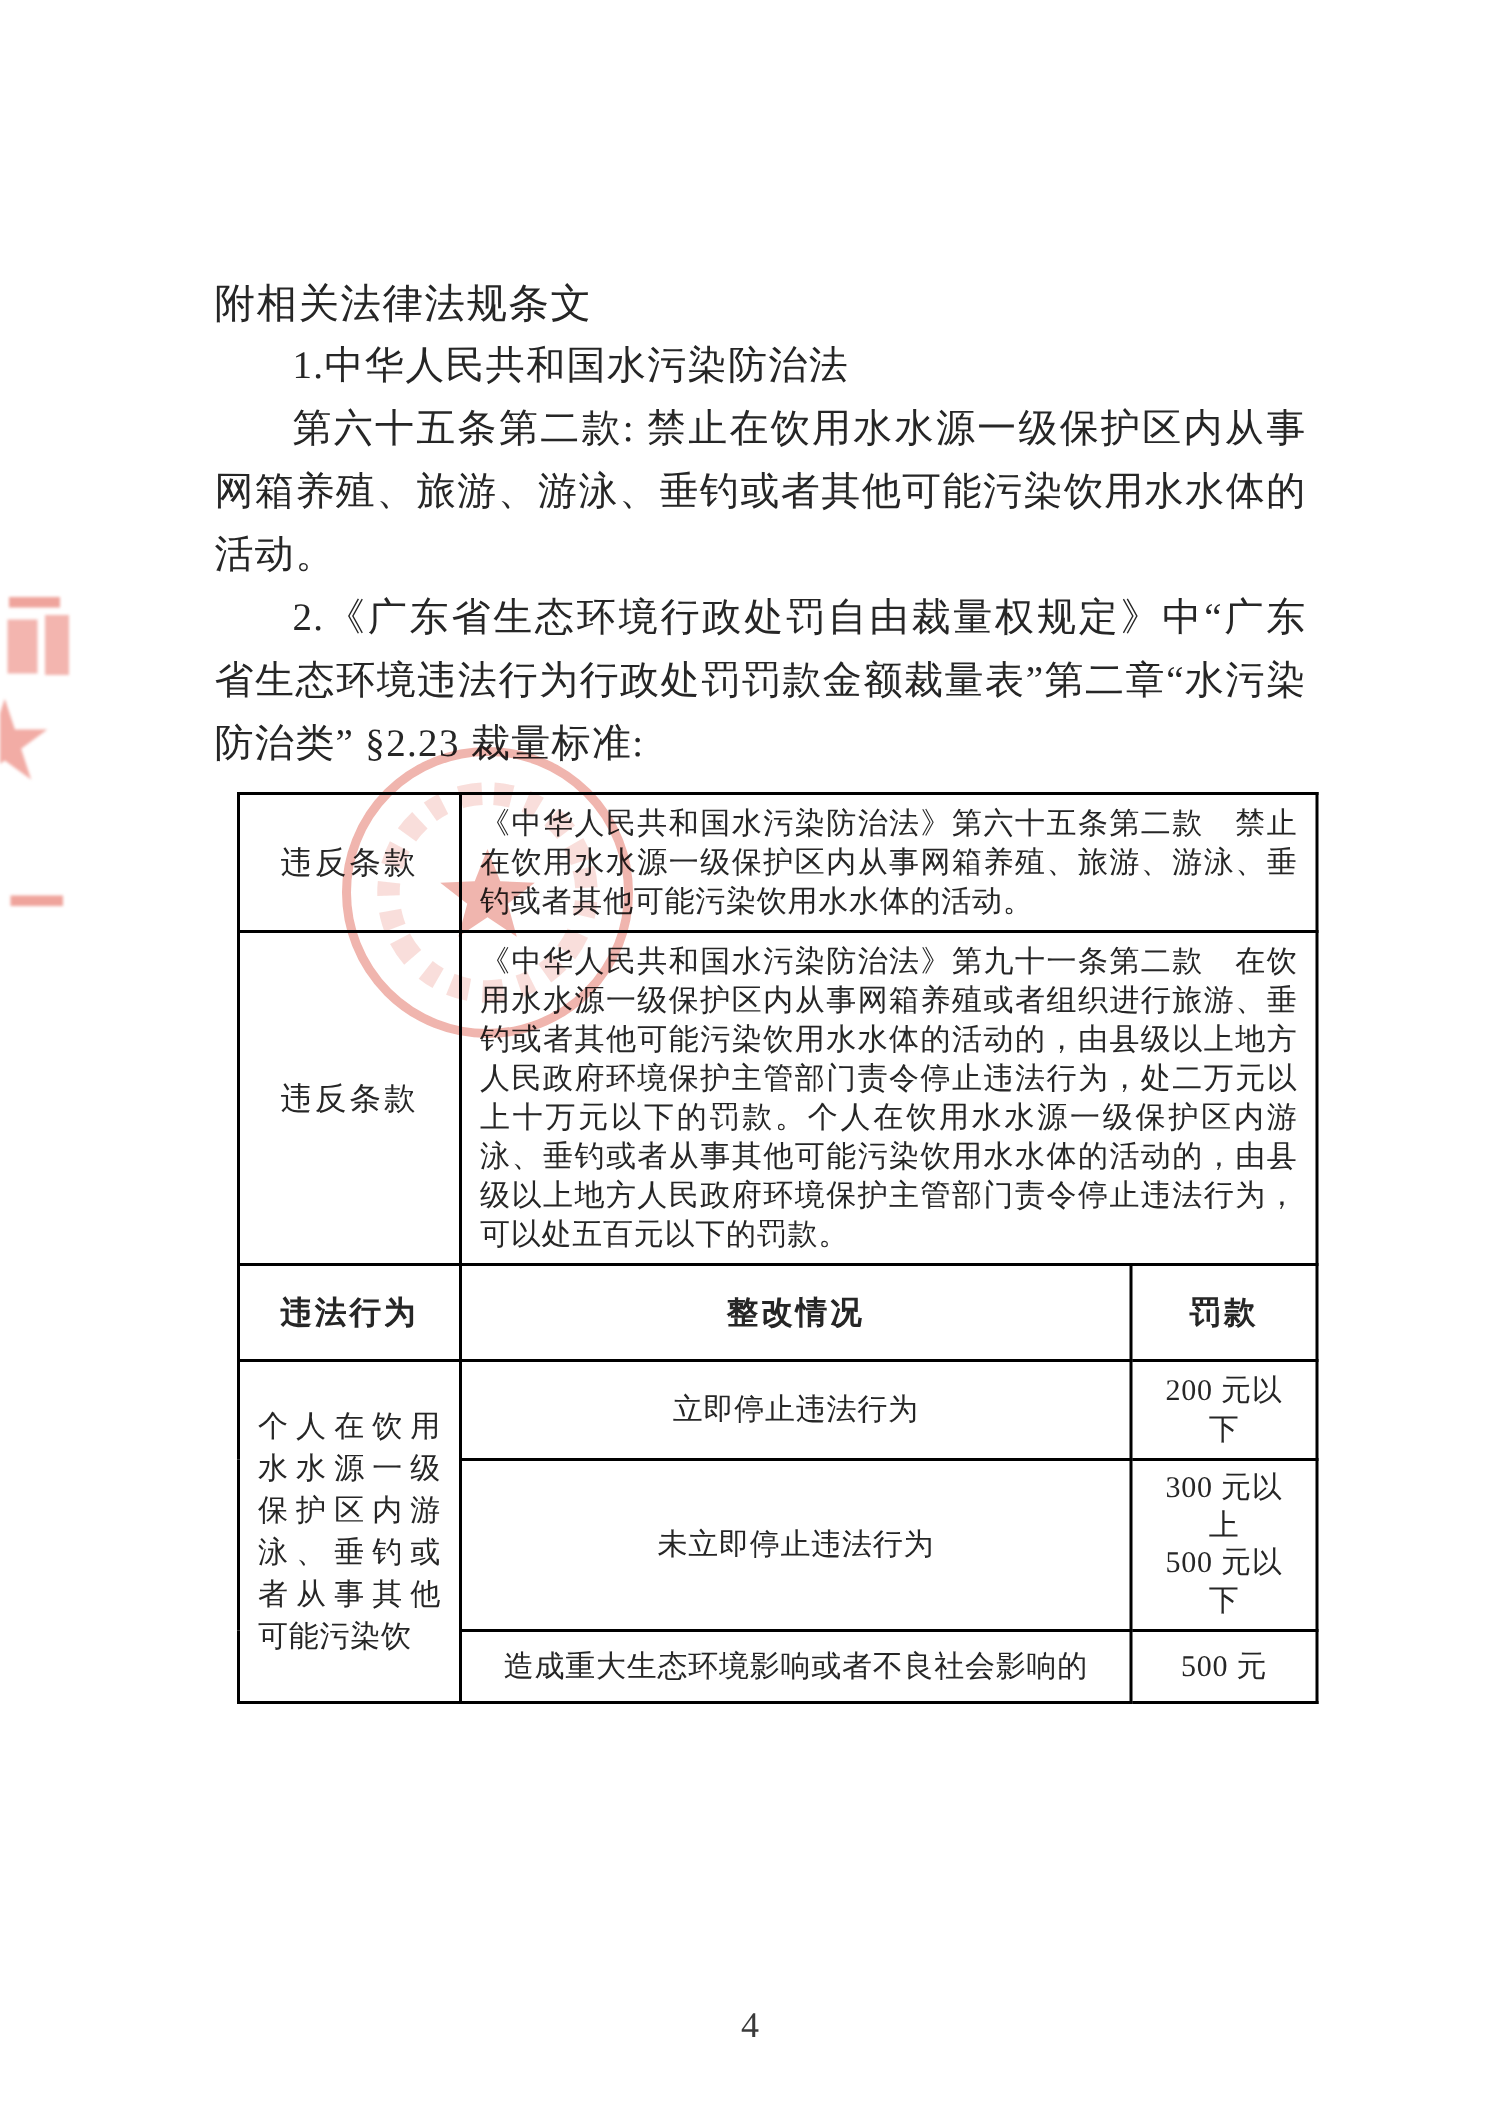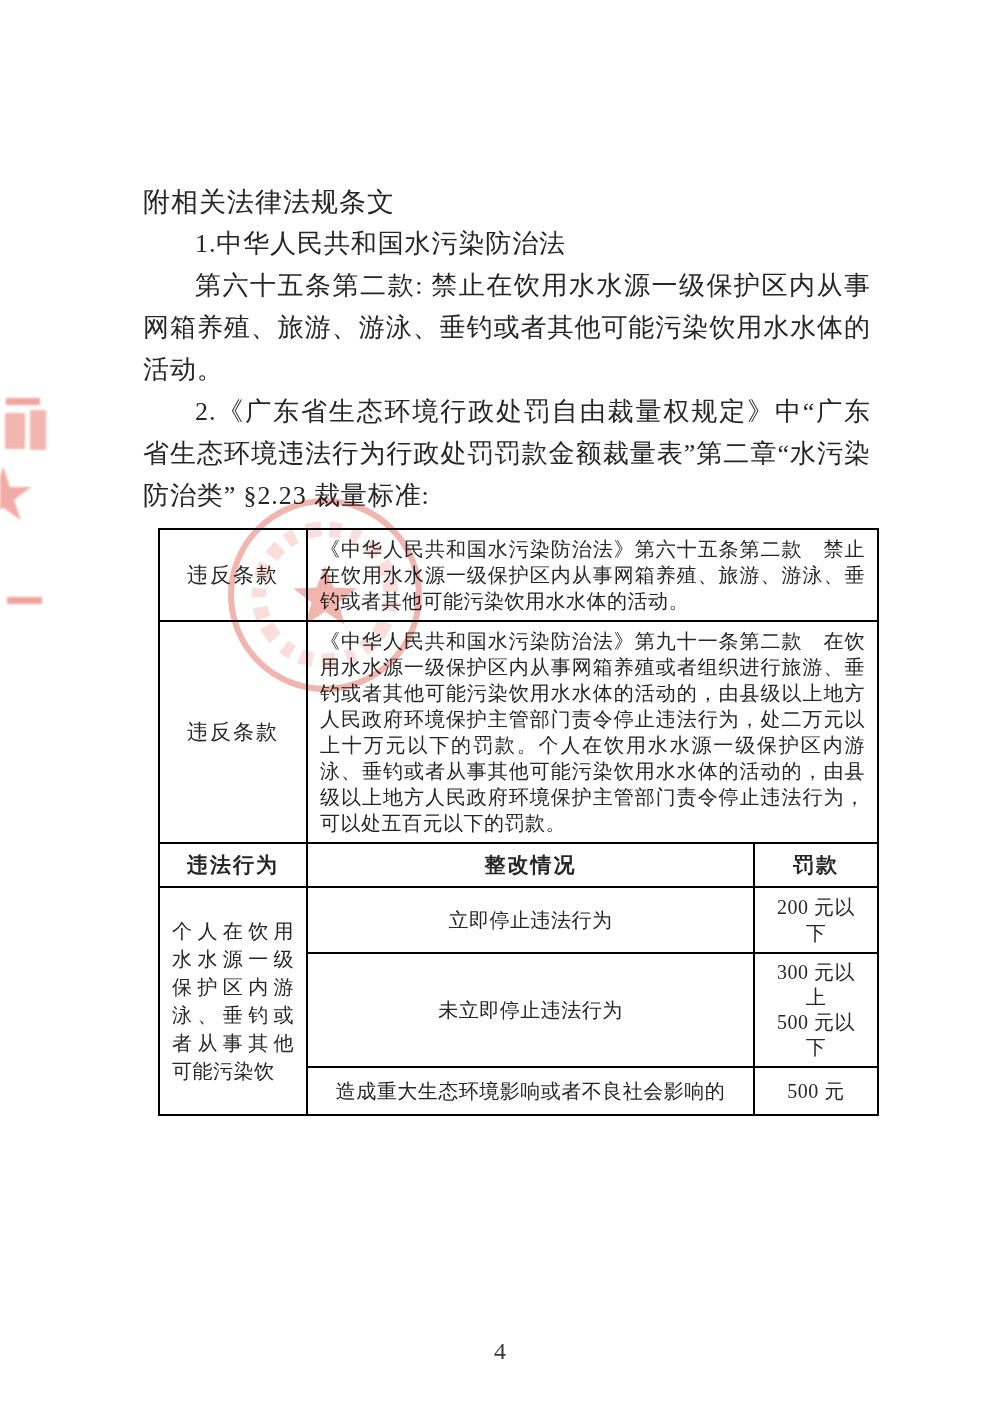--- a/index.html
+++ b/index.html
@@ -39,21 +39,21 @@
   .col-fine{width:124px;}
   .cell-label{
     text-align:center;font-weight:normal;font-size:21px;letter-spacing:2px;
   }
   .cell-content{
     text-align:justify;text-justify:inter-ideograph;letter-spacing:0.5px;
     padding:9px 14px;
   }
   .hdr-row th{
     font-size:21px;font-weight:bold;text-align:center;height:38px;
-    letter-spacing:2px;padding:2px 6px;
+    letter-spacing:2px;padding:12px 6px;
   }
   .cell-behavior{
     text-align:justify;letter-spacing:0.5px;vertical-align:top;
     padding:8px 10px;line-height:28px;
   }
   .cell-situation{text-align:center;height:34px;letter-spacing:0.5px;}
   .cell-fine{text-align:center;letter-spacing:0.5px;padding:4px 4px;margin-top:43px;}
   .fine-line{display:block;line-height:25px;}
   
   .page-number{

